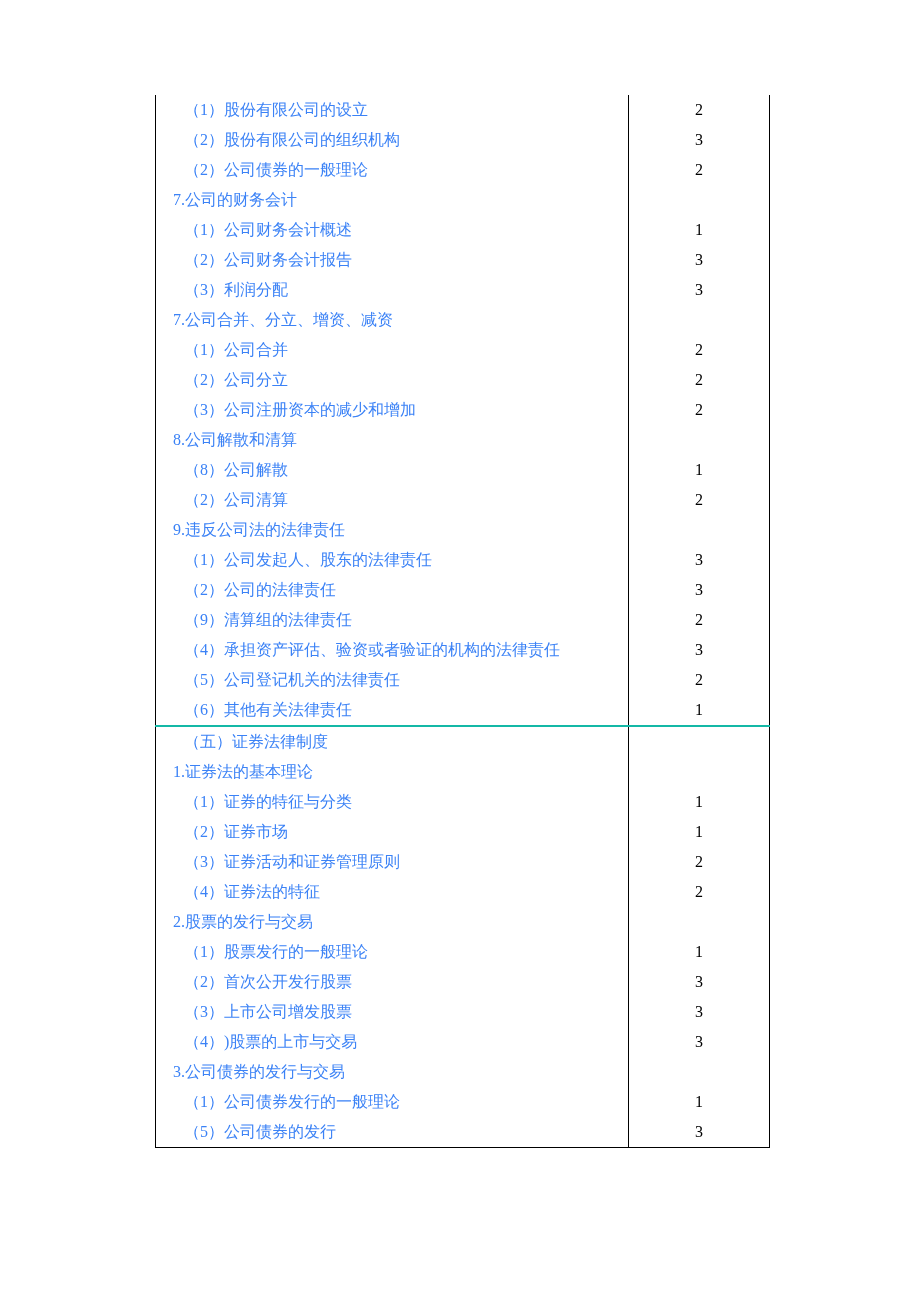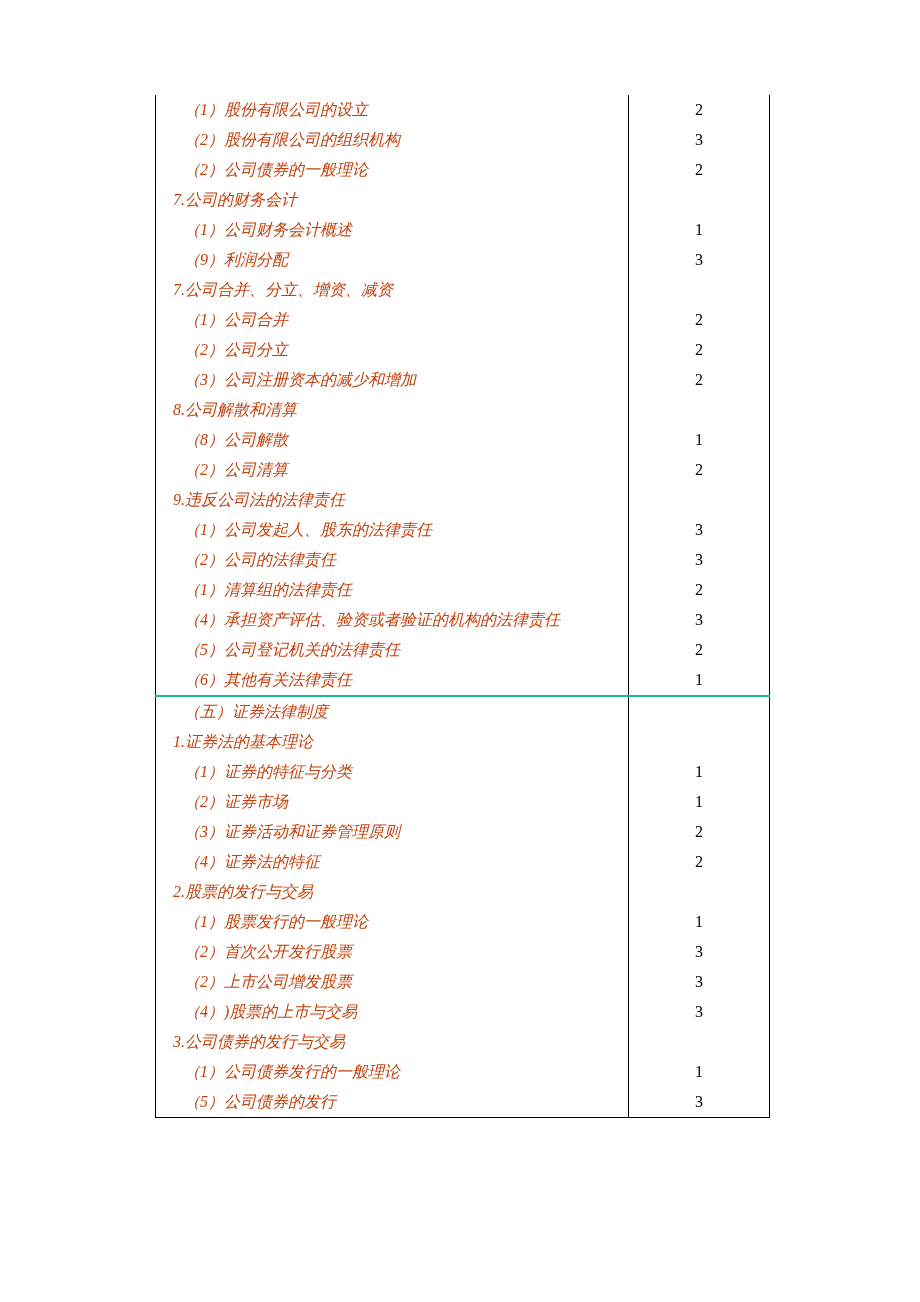--- a/index.html
+++ b/index.html
@@ -27,24 +27,23 @@
       vertical-align: top;
     }
     col.col-text { width: 77%; }
     col.col-num { width: 23%; }
     .row {
       height: 30px;
       line-height: 30px;
     }
     .text-cell {
       font-size: 16px;
-      color: #c2410c;
+      color: #3b82f6;
       white-space: nowrap;
       overflow: hidden;
-      font-style: italic;
     }
     .text-cell .indent-sub { padding-left: 28px; }
     .text-cell .indent-section { padding-left: 17px; }
     .num-cell {
       text-align: center;
       font-size: 16px;
       font-family: "Times New Roman", serif;
       color: #000;
     }
     tr.section-break td {
@@ -89,21 +88,27 @@
           <td class="num-cell row"></td>
         </tr>
         <tr>
           <td class="text-cell row">
             <div class="indent-sub">（1）公司财务会计概述</div>
           </td>
           <td class="num-cell row">1</td>
         </tr>
         <tr>
           <td class="text-cell row">
-            <div class="indent-sub">（9）利润分配</div>
+            <div class="indent-sub">（2）公司财务会计报告</div>
+          </td>
+          <td class="num-cell row">3</td>
+        </tr>
+        <tr>
+          <td class="text-cell row">
+            <div class="indent-sub">（3）利润分配</div>
           </td>
           <td class="num-cell row">3</td>
         </tr>
         <tr>
           <td class="text-cell row">
             <div class="indent-section">7.公司合并、分立、增资、减资</div>
           </td>
           <td class="num-cell row"></td>
         </tr>
         <tr>
@@ -155,21 +160,21 @@
           <td class="num-cell row">3</td>
         </tr>
         <tr>
           <td class="text-cell row">
             <div class="indent-sub">（2）公司的法律责任</div>
           </td>
           <td class="num-cell row">3</td>
         </tr>
         <tr>
           <td class="text-cell row">
-            <div class="indent-sub">（1）清算组的法律责任</div>
+            <div class="indent-sub">（9）清算组的法律责任</div>
           </td>
           <td class="num-cell row">2</td>
         </tr>
         <tr>
           <td class="text-cell row">
             <div class="indent-sub">（4）承担资产评估、验资或者验证的机构的法律责任</div>
           </td>
           <td class="num-cell row">3</td>
         </tr>
         <tr>
@@ -233,21 +238,21 @@
           <td class="num-cell row">1</td>
         </tr>
         <tr>
           <td class="text-cell row">
             <div class="indent-sub">（2）首次公开发行股票</div>
           </td>
           <td class="num-cell row">3</td>
         </tr>
         <tr>
           <td class="text-cell row">
-            <div class="indent-sub">（2）上市公司增发股票</div>
+            <div class="indent-sub">（3）上市公司增发股票</div>
           </td>
           <td class="num-cell row">3</td>
         </tr>
         <tr>
           <td class="text-cell row">
             <div class="indent-sub">（4）)股票的上市与交易</div>
           </td>
           <td class="num-cell row">3</td>
         </tr>
         <tr>

